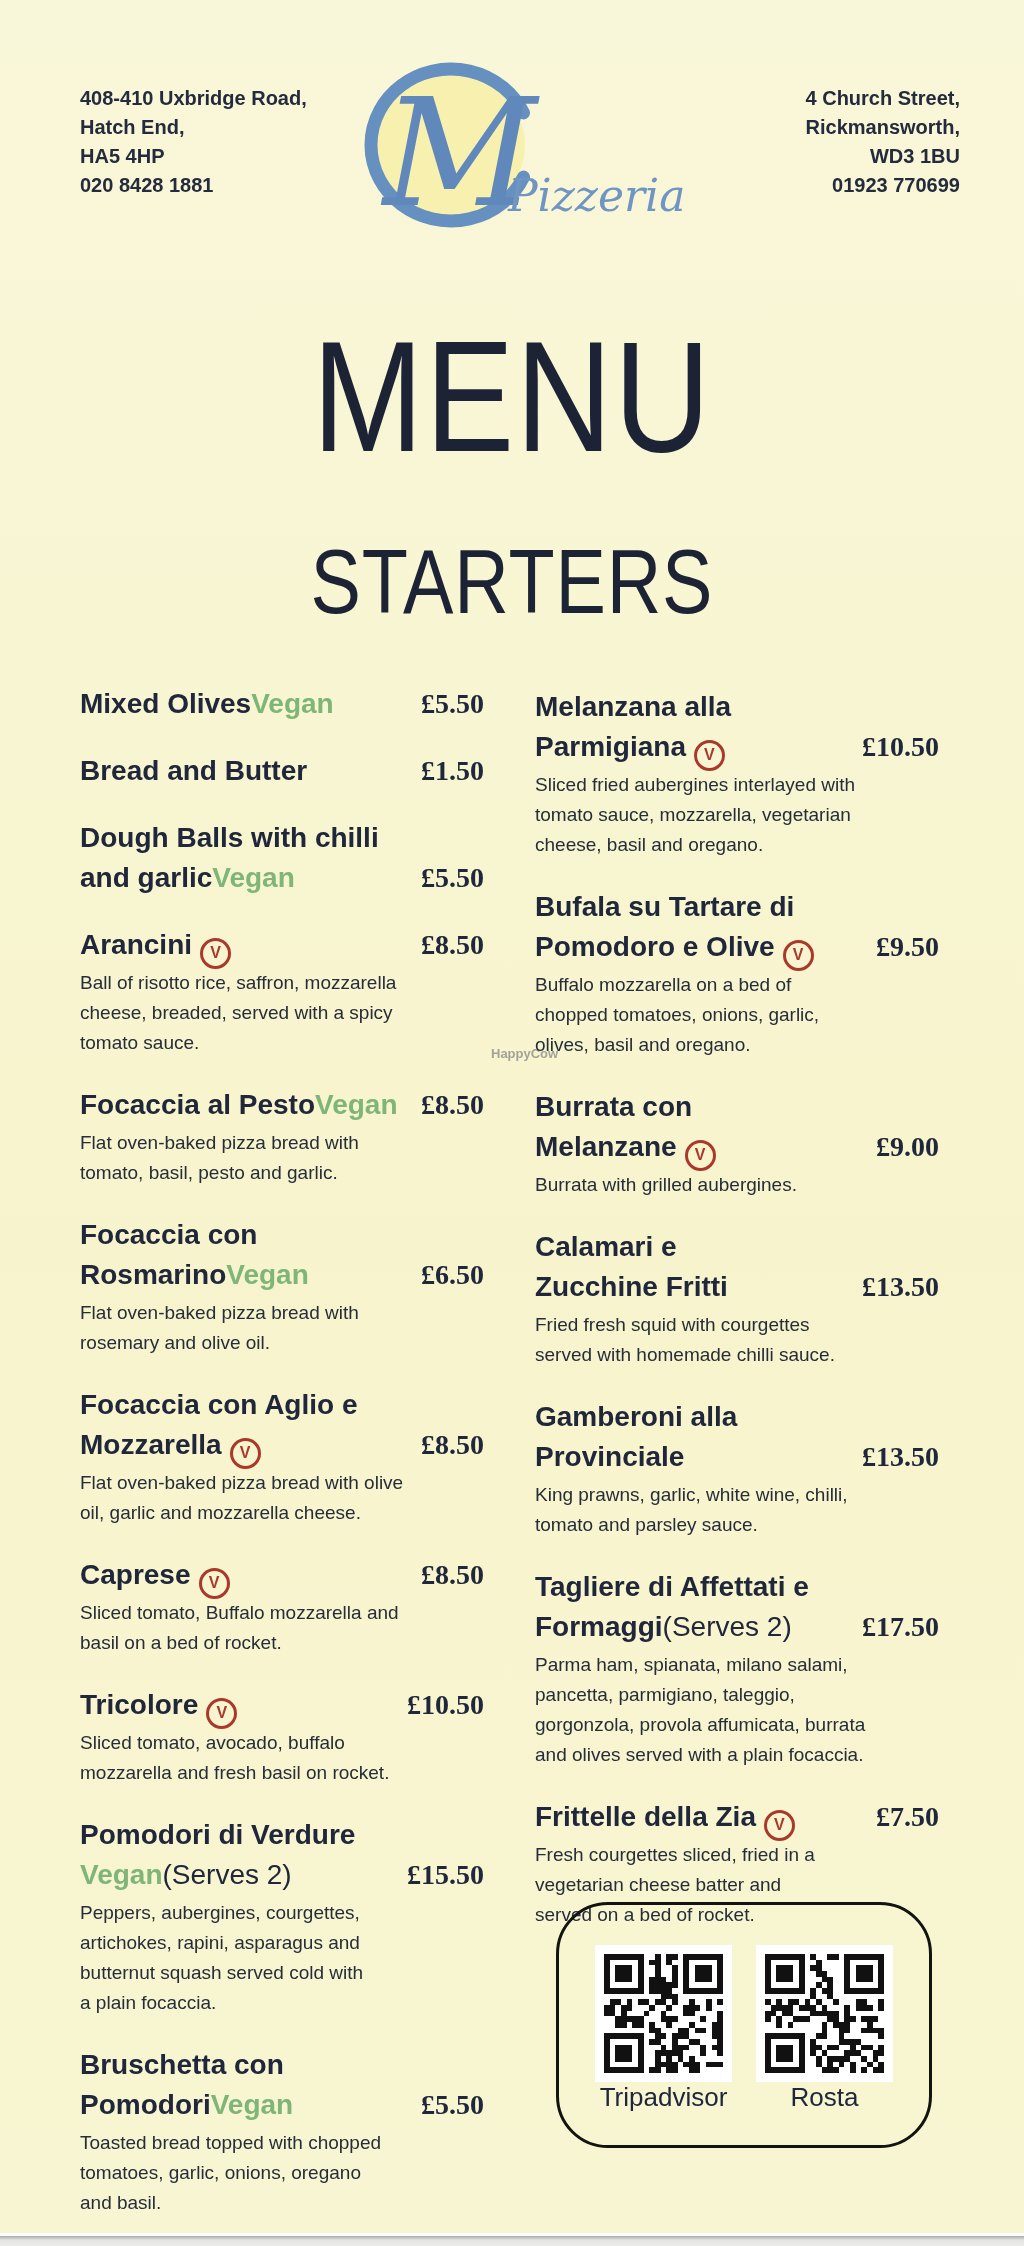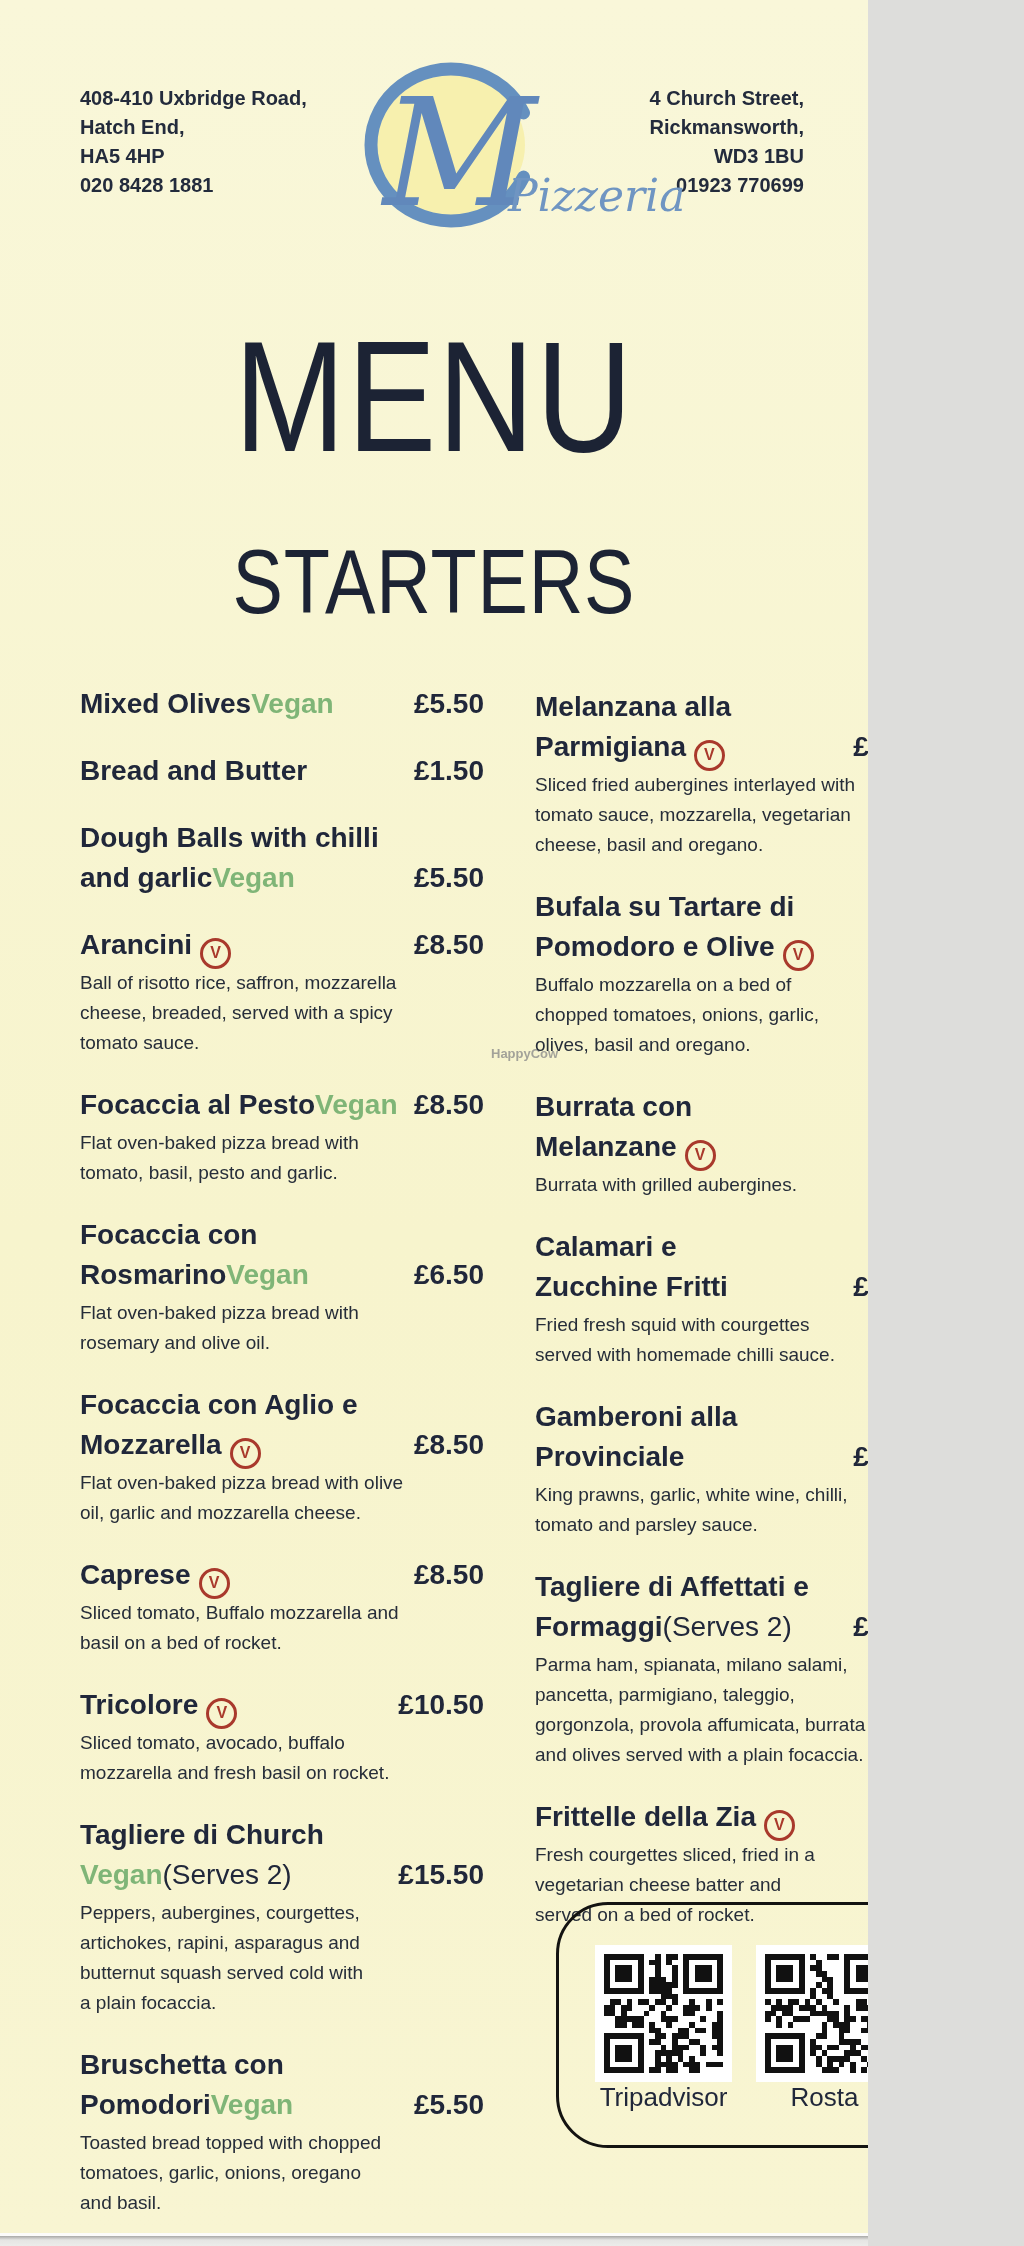--- a/index.html
+++ b/index.html
@@ -1,16 +1,16 @@
 <!DOCTYPE html>
 <html><head>
 <meta charset="utf-8">
 <style>
   html,body{margin:0;padding:0;background:#dddddb;}
-  .page{position:relative;width:868px;height:2246px;overflow:hidden;
+  .page{position:relative;width:1024px;height:2246px;overflow:hidden;
         background:linear-gradient(180deg,#f9f7d9 0%,#f7f4cd 55%,#f8f5d2 100%);
         font-family:"Liberation Sans",sans-serif;color:#222a3b;}
   
   .addr{position:absolute;top:84px;font-size:20px;font-weight:bold;line-height:29px;color:#232b3c;}
   .addr.left{left:80px;text-align:left;}
   .addr.right{right:64px;text-align:right;}
   .logo-svg{position:absolute;left:355px;top:52px;}
   .pizzeria{position:absolute;left:508px;top:170px;font-family:"DejaVu Serif",serif;
             font-style:italic;font-size:44px;color:#6f95c2;}
   
@@ -19,21 +19,21 @@
   .title-menu span{display:inline-block;transform:scaleX(.85);}
   .title-starters{position:absolute;top:537px;left:0;width:100%;text-align:center;
               font-size:90px;line-height:1;color:#1c2334;font-weight:400;letter-spacing:1px;}
   .title-starters span{display:inline-block;transform:scaleX(.84);}
   
   .col{position:absolute;width:404px;}
   .col.left{left:80px;top:684px;}
   .col.right{left:535px;top:687px;}
   .item{margin-bottom:27px;}
   .nline{display:flex;align-items:baseline;line-height:40px;font-size:28px;font-weight:bold;color:#20273a;}
-  .nline .price{margin-left:auto;padding-left:10px;white-space:nowrap;}
+  .nline .price{margin-left:auto;padding-left:10px;white-space:nowrap;font-family:Liberation Serif, serif;}
   .seg-vegan{color:#7fb577;}
   .seg-serves{font-weight:400;}
   .vc{display:inline-flex;width:25px;height:25px;border:3px solid #a9392c;border-radius:50%;
       align-items:center;justify-content:center;font-size:16px;font-weight:bold;color:#a9392c;
       margin-left:8px;transform:translateY(4px);flex:none;line-height:1;}
   .desc{margin-top:3px;font-size:19px;font-weight:400;line-height:30px;color:#262d39;white-space:pre-line;}
   
   .watermark{position:absolute;left:491px;top:1046px;font-size:13px;font-weight:bold;color:#8e8e8c;opacity:.8;}
   
   .qr-panel{position:absolute;left:556px;top:1902px;width:376px;height:246px;box-sizing:border-box;
@@ -158,21 +158,21 @@
         <div class="nline">
           <span>Tricolore</span>
           <span class="vc">V</span>
           <span class="price">£10.50</span>
         </div>
         <div class="desc">Sliced tomato, avocado, buffalo
 mozzarella and fresh basil on rocket.</div>
       </div>
       <div class="item">
         <div class="nline">
-          <span>Tagliere di Church</span>
+          <span>Pomodori di Verdure</span>
         </div>
         <div class="nline">
           <span class="seg-vegan">Vegan</span>
           <span class="seg-serves"> (Serves 2)</span>
           <span class="price">£15.50</span>
         </div>
         <div class="desc">Peppers, aubergines, courgettes,
 artichokes, rapini, asparagus and
 butternut squash served cold with
 a plain focaccia.</div>

